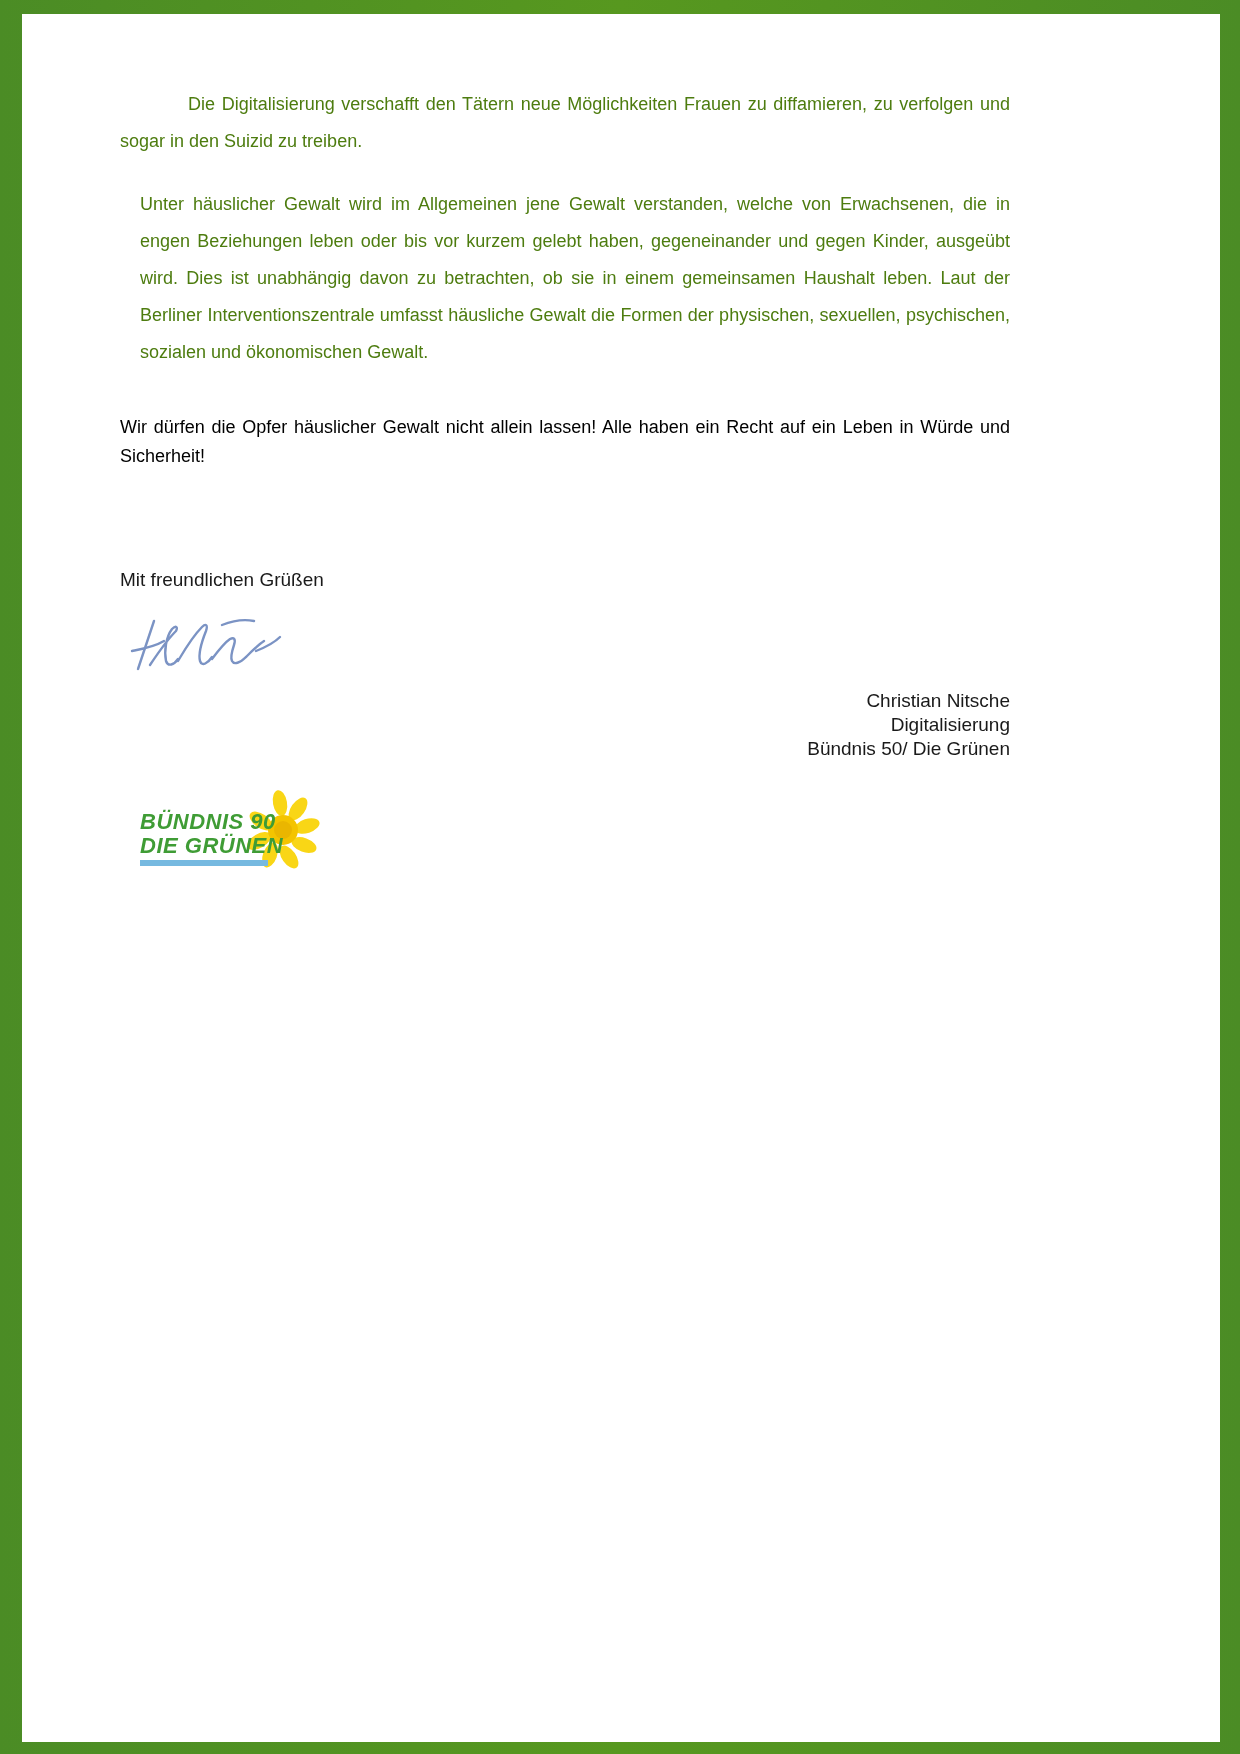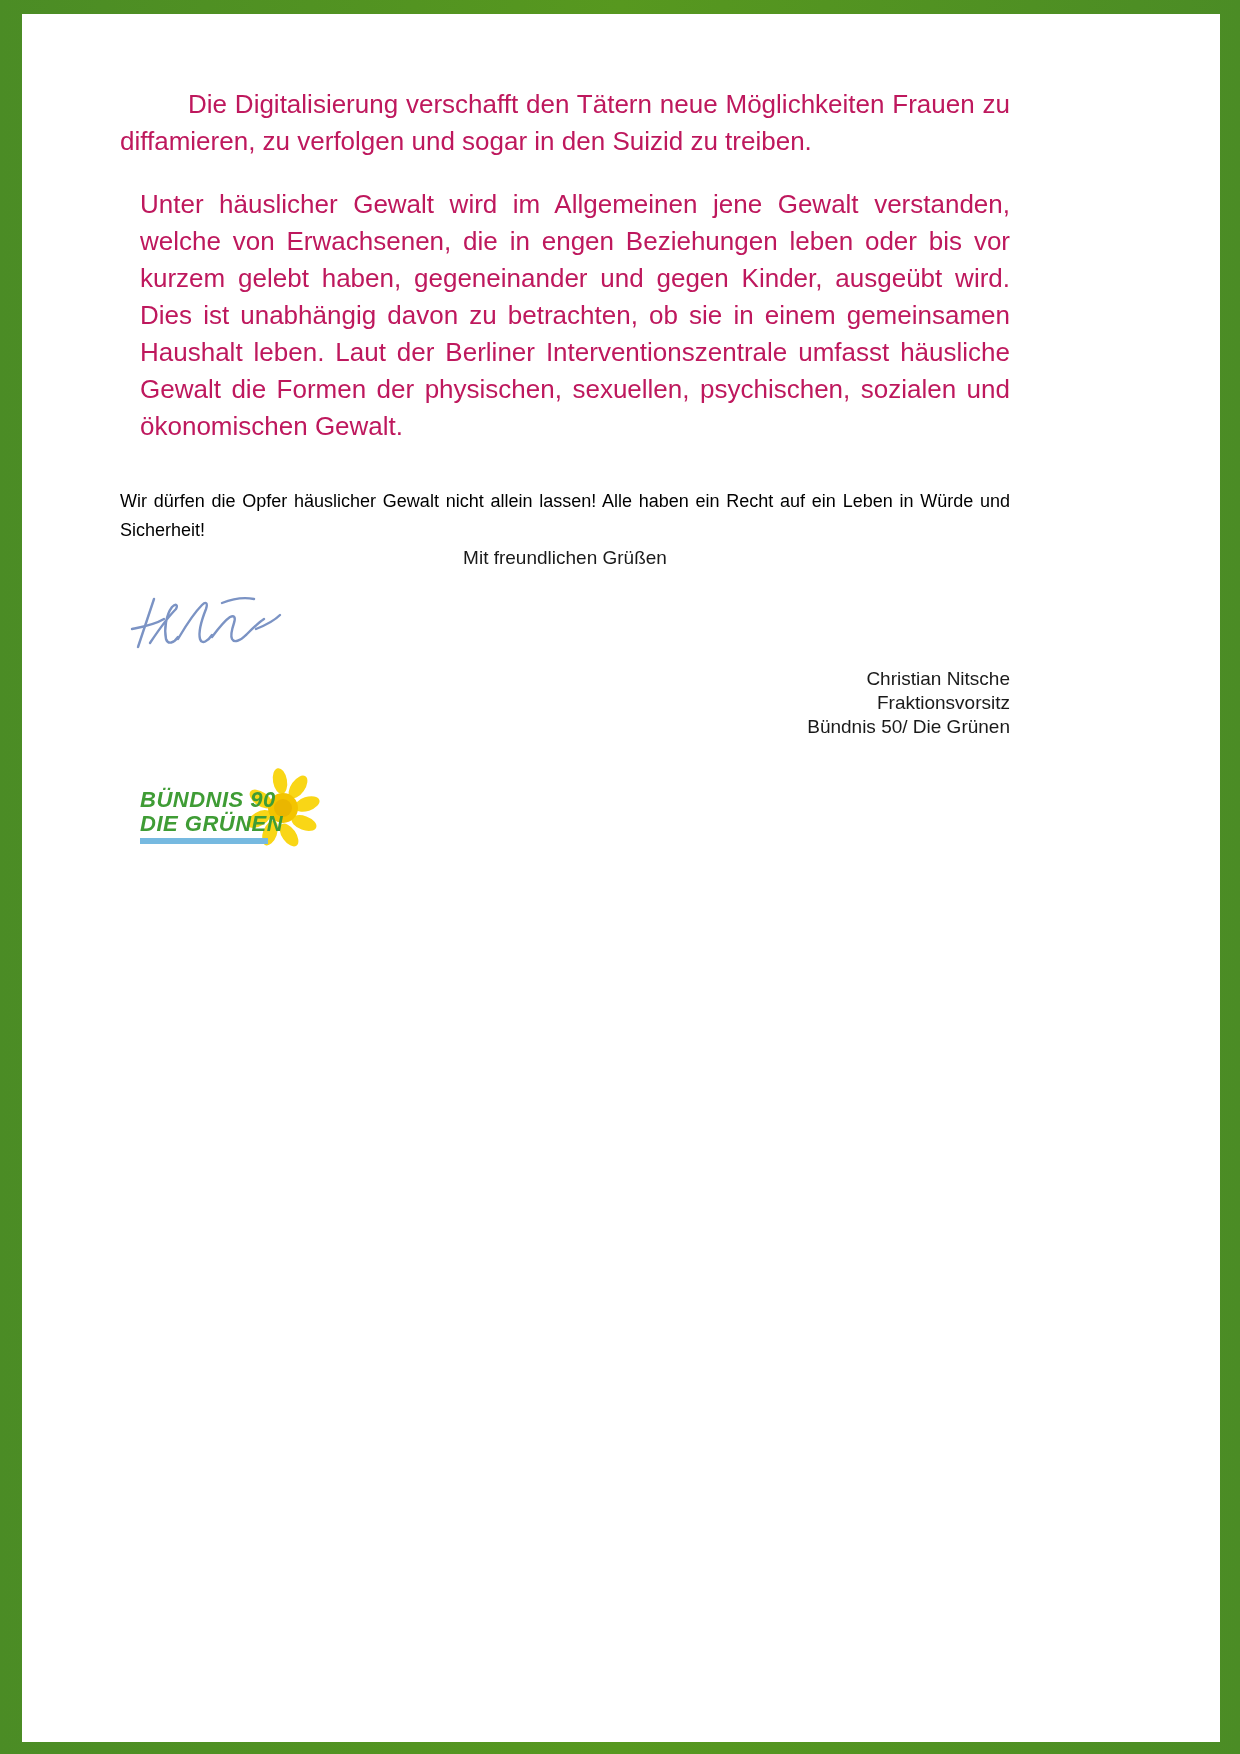--- a/index.html
+++ b/index.html
@@ -31,46 +31,47 @@
     box-shadow: 0 0 0 0 rgba(0,0,0,0);
   }
   .content {
     position: absolute;
     top: 72px;
     left: 98px;
     width: 890px;
   }
   p {
     margin: 0;
-    color: #be185d;
-    font-size: 26px;
+    color: #4d7c0f;
+    font-size: 18px;
     line-height: 37px;
     text-align: justify;
     text-justify: inter-word;
   }
   .para-indent {
     text-indent: 68px;
   }
   .para-gap {
     margin-top: 26px;
     margin-left: 20px;
   }
   .bold-claim {
     margin-top: 42px;
     font-weight: normal;
     font-size: 18px;
     line-height: 29px;
     text-align: justify;
     color: #000000;
   }
   .closing {
+    margin-top: 96px;
     font-size: 19px;
     line-height: 26px;
     color: #1a1a1a;
-    text-align: center;
+    text-align: left;
   }
   .signature {
     margin-top: 14px;
     height: 78px;
     width: 240px;
     position: relative;
   }
   .signature svg {
     display: block;
   }
@@ -118,21 +119,21 @@
             <path d="M92 52 C98 44 104 36 110 32 C114 30 116 32 114 38 C112 44 110 50 112 54 C114 58 120 56 126 50"></path>
             <path d="M126 50 C132 44 138 38 144 34"></path>
             <path d="M102 18 C112 14 124 12 134 14"></path>
             <path d="M136 44 C146 40 154 36 160 30"></path>
           </g>
         </svg>
       </div>
 
       <div class="signer">
         <div>Christian Nitsche</div>
-        <div>Fraktionsvorsitz</div>
+        <div>Digitalisierung</div>
         <div>Bündnis 50/ Die Grünen</div>
       </div>
 
       <div class="logo">
         <svg width="210" height="110" viewBox="0 0 210 110" aria-hidden="true">
 
           <g>
             <g fill="#f9d616">
               <ellipse cx="148" cy="22" rx="7" ry="13" transform="rotate(-10 148 22)"></ellipse>
               <ellipse cx="166" cy="28" rx="7" ry="13" transform="rotate(35 166 28)"></ellipse>

